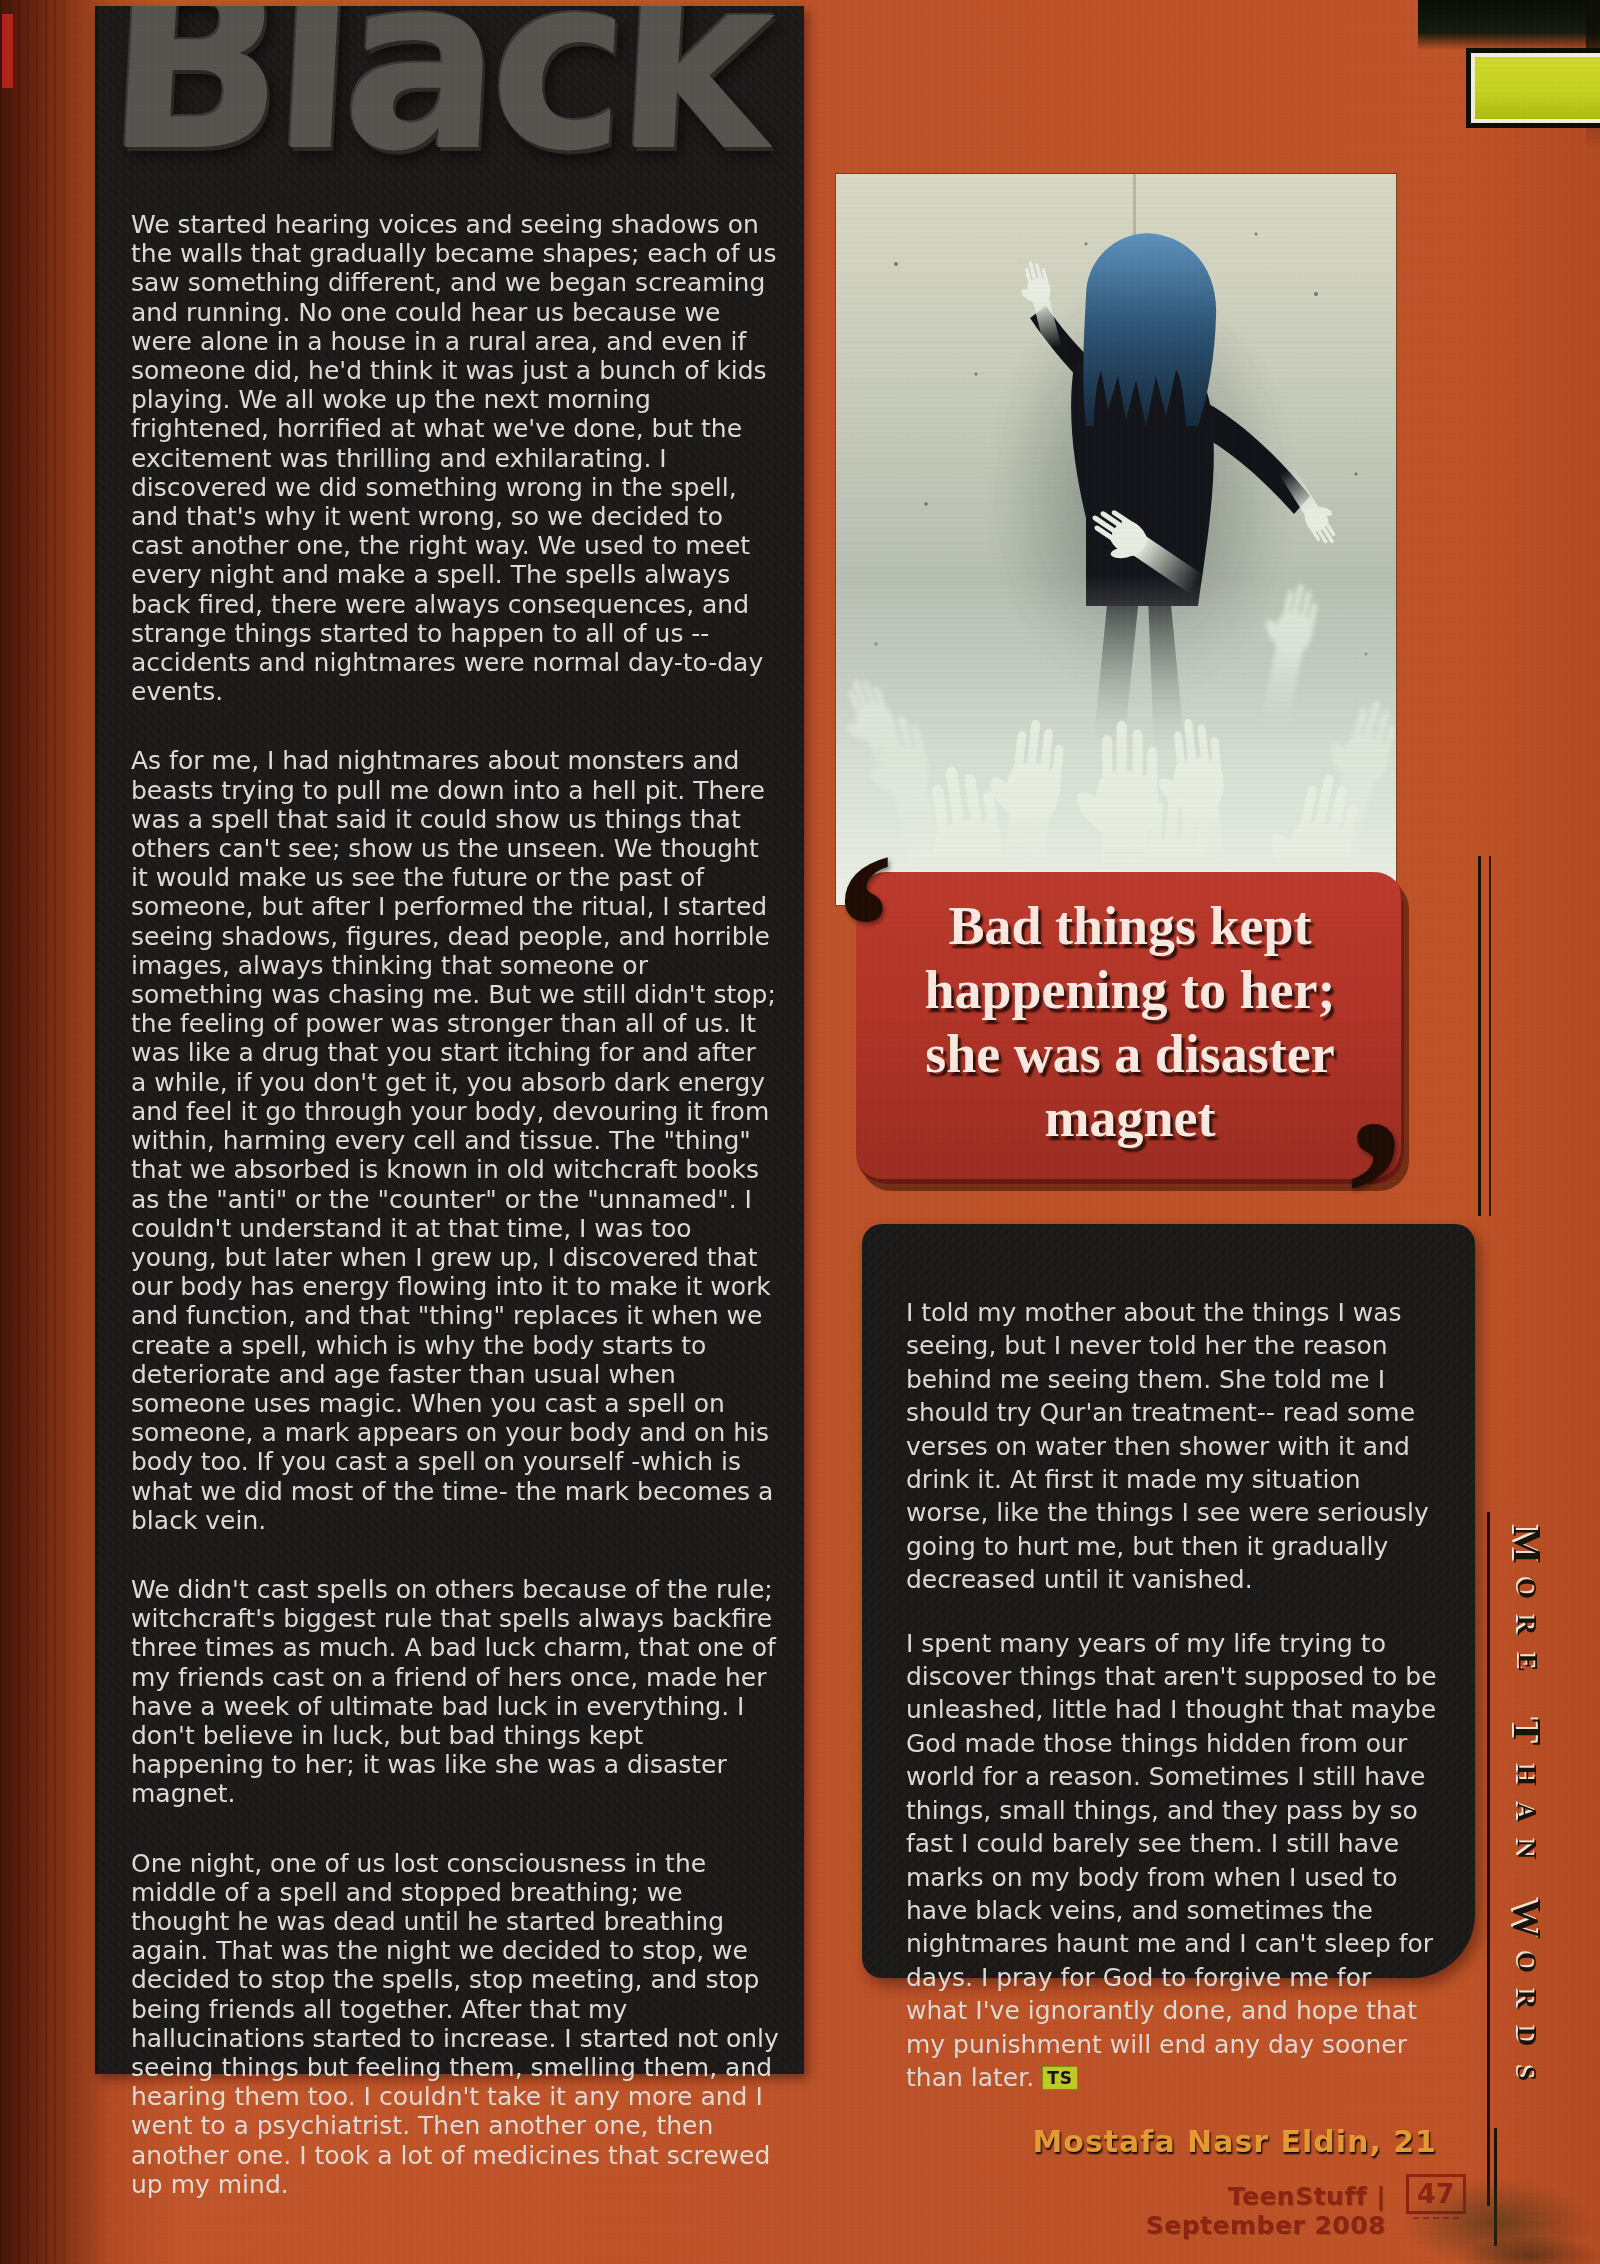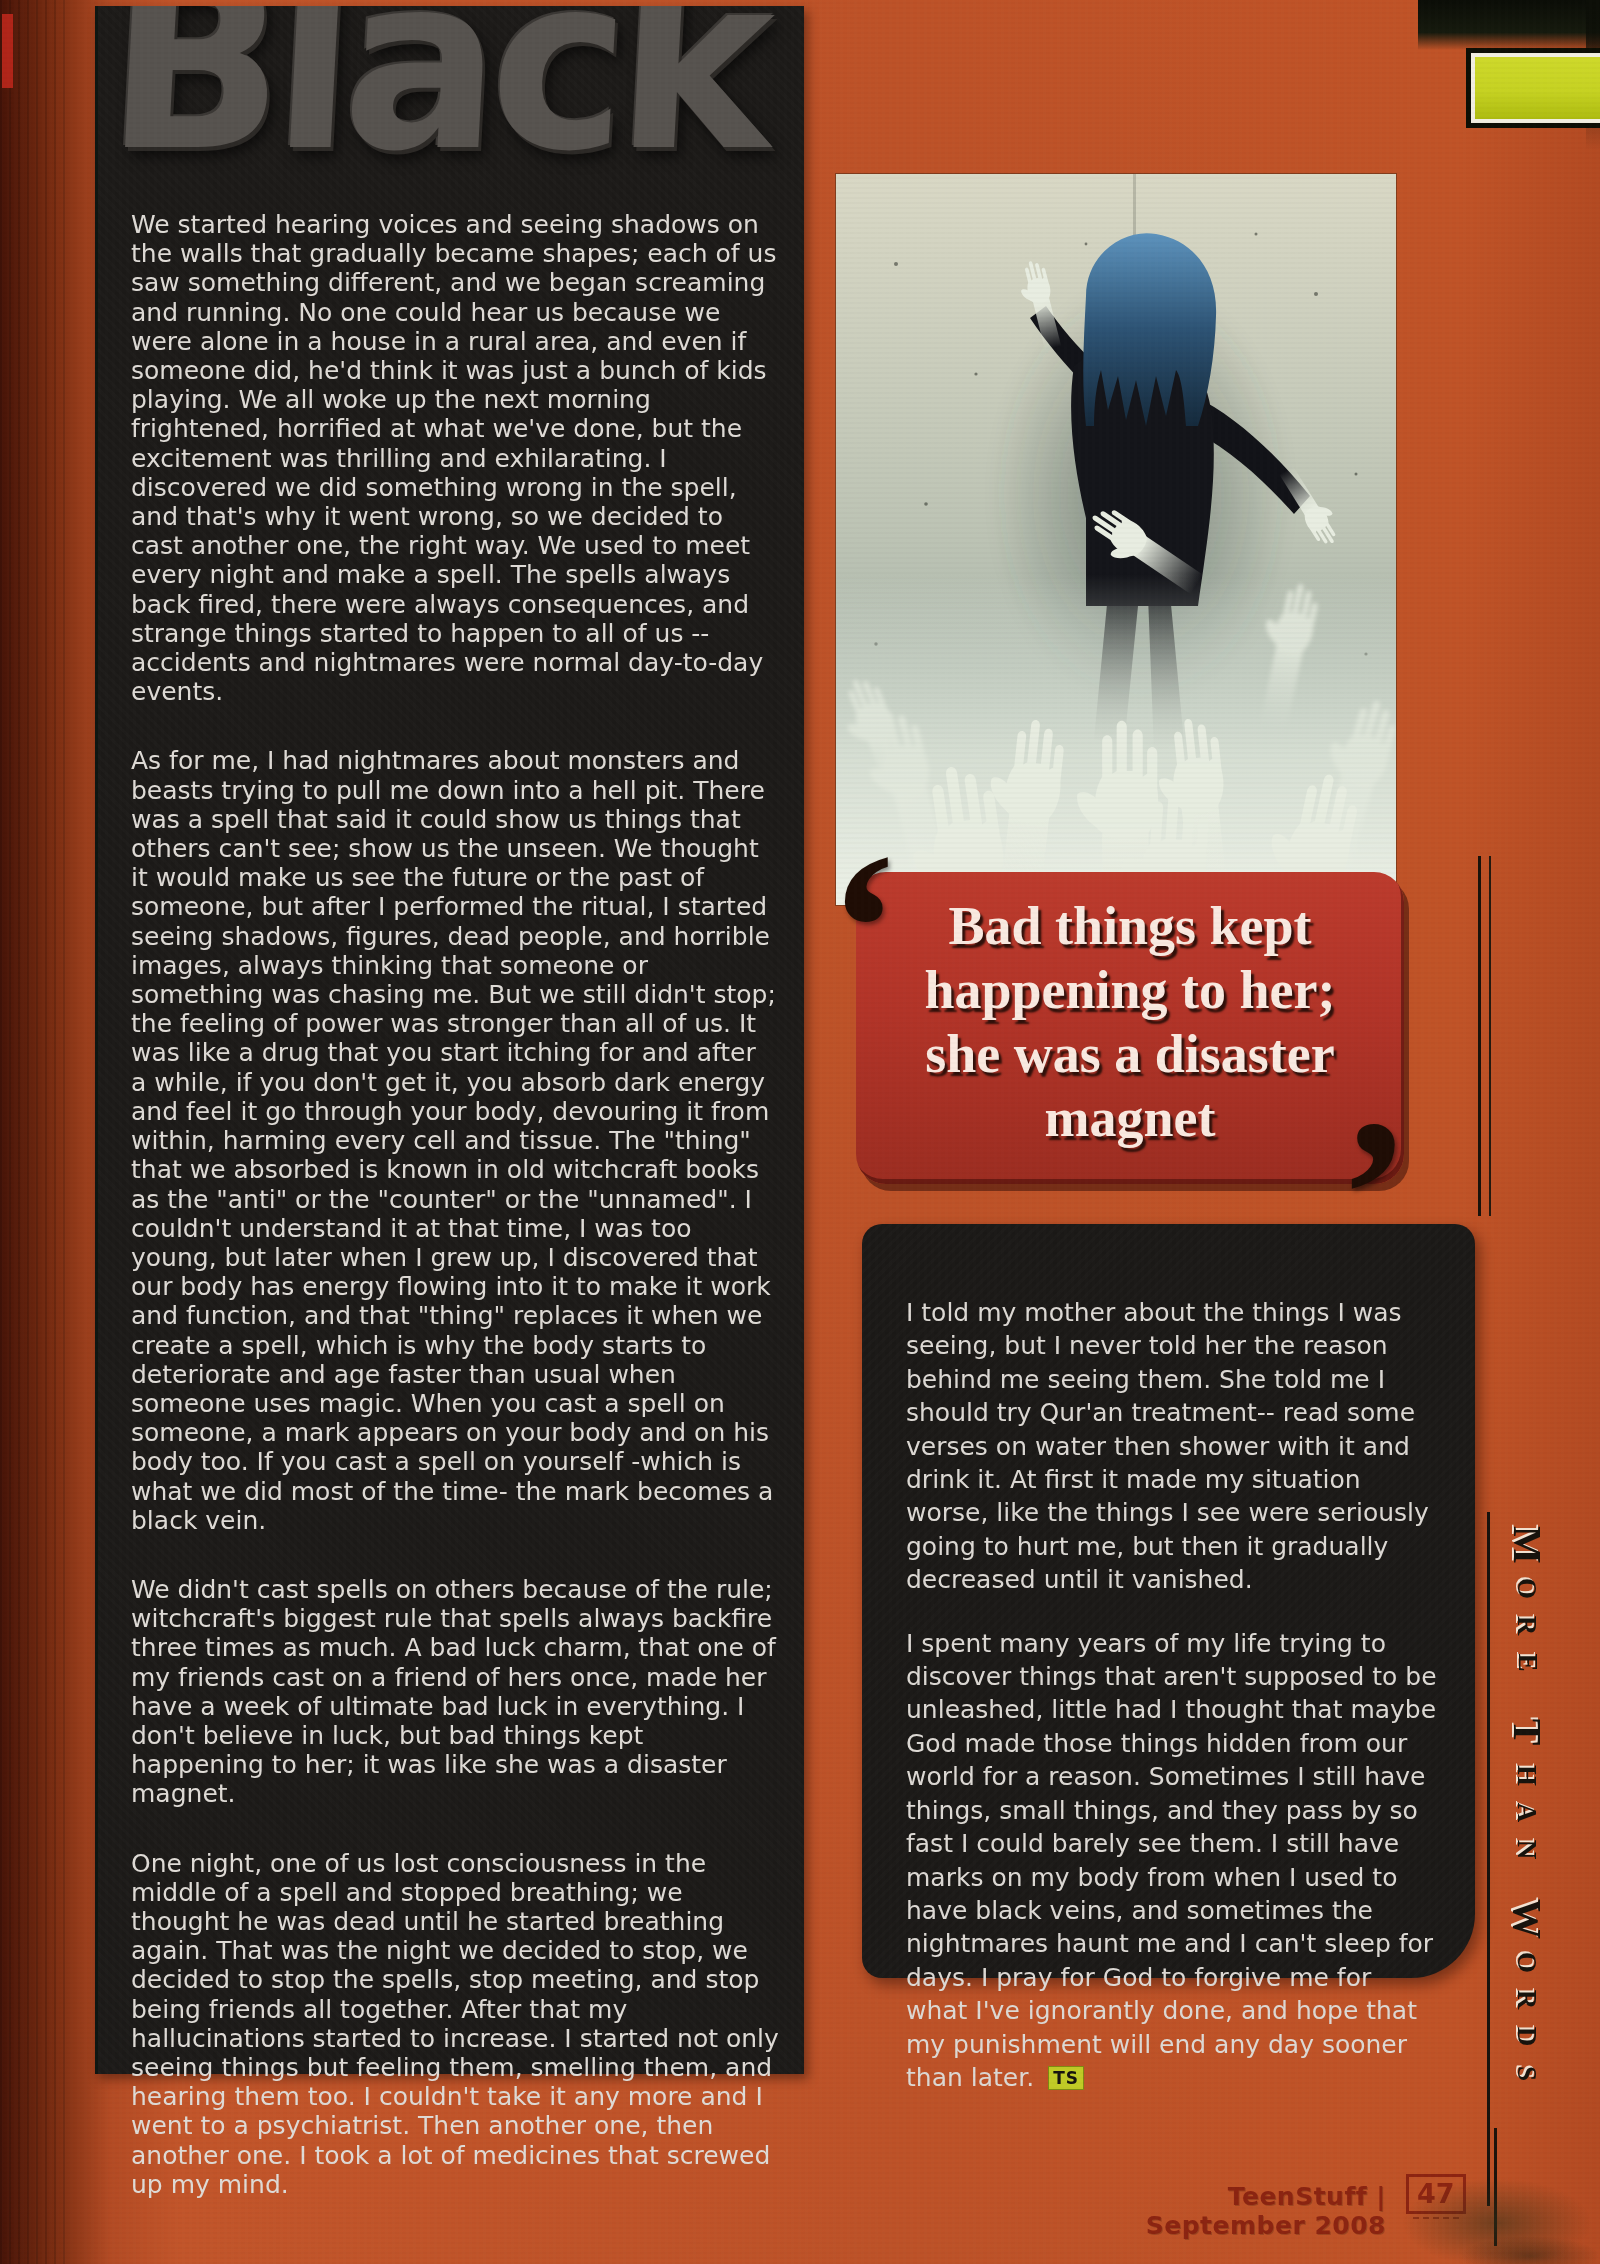--- a/index.html
+++ b/index.html
@@ -88,21 +88,21 @@
     background:#1b1917;border-radius:20px 20px 64px 20px;
     background-image:repeating-linear-gradient(-45deg, rgba(255,255,255,.012) 0 3px, transparent 3px 7px);
     box-shadow:5px 7px 14px rgba(40,10,5,.45);
   }
   .testimonial-body{
     padding:72px 40px 0 44px;width:532px;
     color:#ddd9d4;font-size:25px;line-height:33.4px;
   }
   .testimonial-body p{margin:0 0 30px 0;}
   .endmark{
-    display:inline-block;margin-left:14px;padding:0 4px;
+    display:inline-block;margin-left:8px;padding:0 4px;
     font-size:17px;font-weight:bold;color:#161410;background:#c0cb26;
     border:1px solid #7e8a12;line-height:22px;vertical-align:2px;letter-spacing:1px;
   }
   .byline{
     margin:12px 38px 0 0;text-align:right;
     color:var(--byline-orange,#e59a33);font-weight:bold;font-size:30px;letter-spacing:1px;
     text-shadow:1px 2px 2px #000;
   }
 
   
@@ -266,20 +266,21 @@
   <div class="quote-rules">
     <div class="r1"></div>
       <div class="r2"></div>
   </div>
 
   <div class="testimonial-panel">
     <div class="testimonial-body">
         <p>I told my mother about the things I was seeing, but I never told her the reason behind me seeing them. She told me I should try Qur'an treatment-- read some verses on water then shower with it and drink it. At first it made my situation worse, like the things I see were seriously going to hurt me, but then it gradually decreased until it vanished.</p>
         <p>I spent many years of my life trying to discover things that aren't supposed to be unleashed, little had I thought that maybe God made those things hidden from our world for a reason. Sometimes I still have things, small things, and they pass by so fast I could barely see them. I still have marks on my body from when I used to have black veins, and sometimes the nightmares haunt me and I can't sleep for days. I pray for God to forgive me for what I've ignorantly done, and hope that my punishment will end any day sooner than later.<span class="endmark">TS</span></p>
       </div>
+    <div class="byline">Mostafa Nasr Eldin,  21</div>
   </div>
 
   <div class="sidebar-rule"></div>
   <div class="vertical-sidebar">
       <span class="vchar vbig">M</span>
       <span class="vchar">o</span>
       <span class="vchar">r</span>
       <span class="vchar">e</span>
       <span class="vgap"></span>
       <span class="vchar vbig">T</span>

